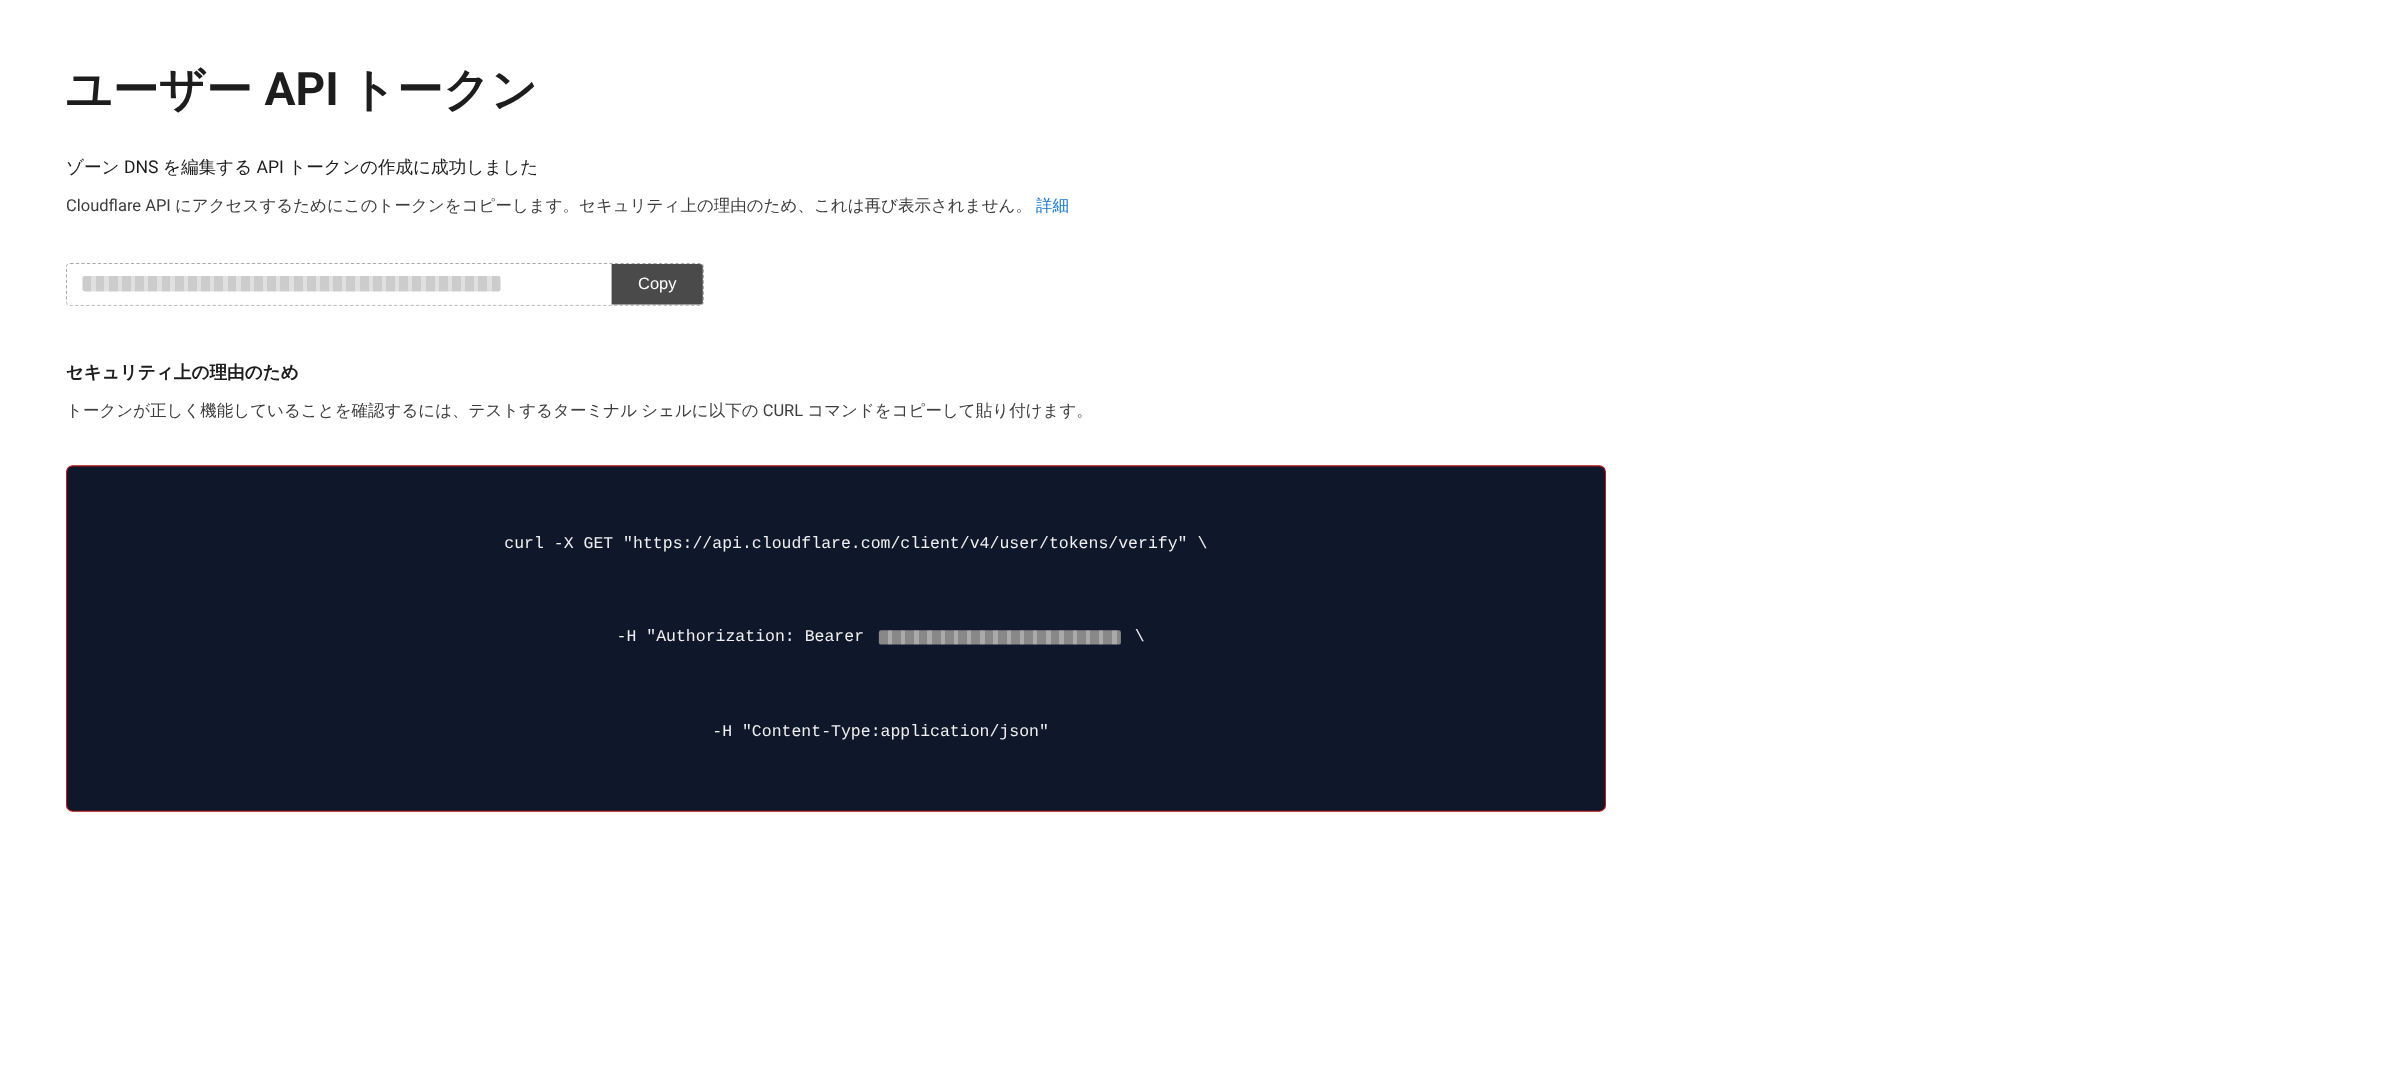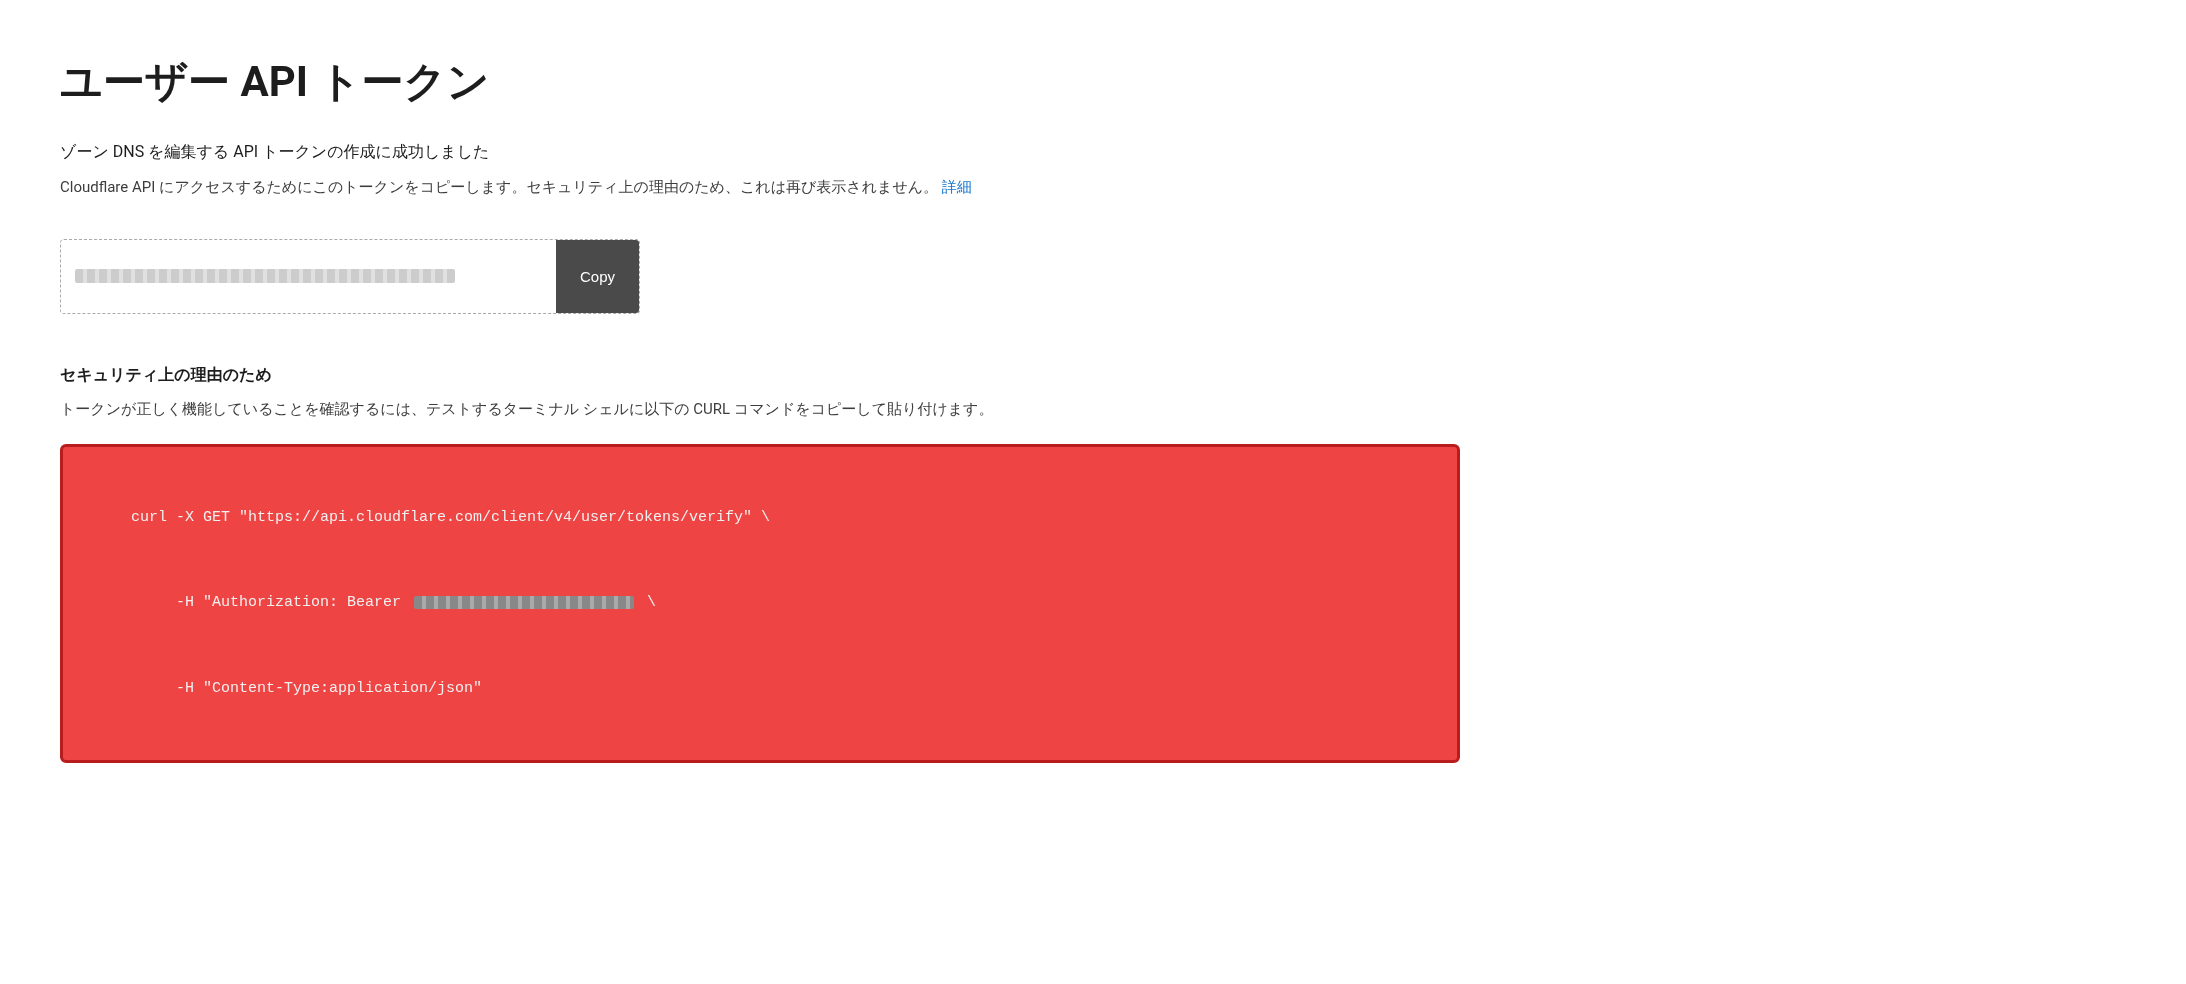--- a/index.html
+++ b/index.html
@@ -76,49 +76,50 @@
         #e0e0e0 12px
       );
       border-radius: 2px;
       filter: blur(0.5px);
     }
 
     .copy-button {
       background: #4a4a4a;
       color: #ffffff;
       border: none;
-      padding: 28px 24px;
+      padding: 10px 24px;
       font-size: 15px;
       font-weight: 500;
       cursor: pointer;
       white-space: nowrap;
       display: flex;
       align-items: center;
     }
 
     .test-heading {
       font-size: 16px;
       font-weight: 700;
       margin-bottom: 10px;
       color: #1d1d1d;
     }
 
     .test-description {
       font-size: 15px;
       color: #3d3d3d;
-      margin-bottom: 23px;
+      margin-bottom: 38px;
     }
 
     .code-block {
-      background: #ef4444;
+      background: #0f172a;
       border-radius: 6px;
-      border: 3px solid #b91c1c;
+      border: 1px solid #b91c1c;
       padding: 28px 32px;
       max-width: 1400px;
       min-height: 160px;
+      text-align: center;
     }
 
     .code-text {
       font-family: "Courier New", Courier, monospace;
       font-size: 15px;
       color: #f0f0f0;
       line-height: 1.9;
       white-space: pre;
     }
 

